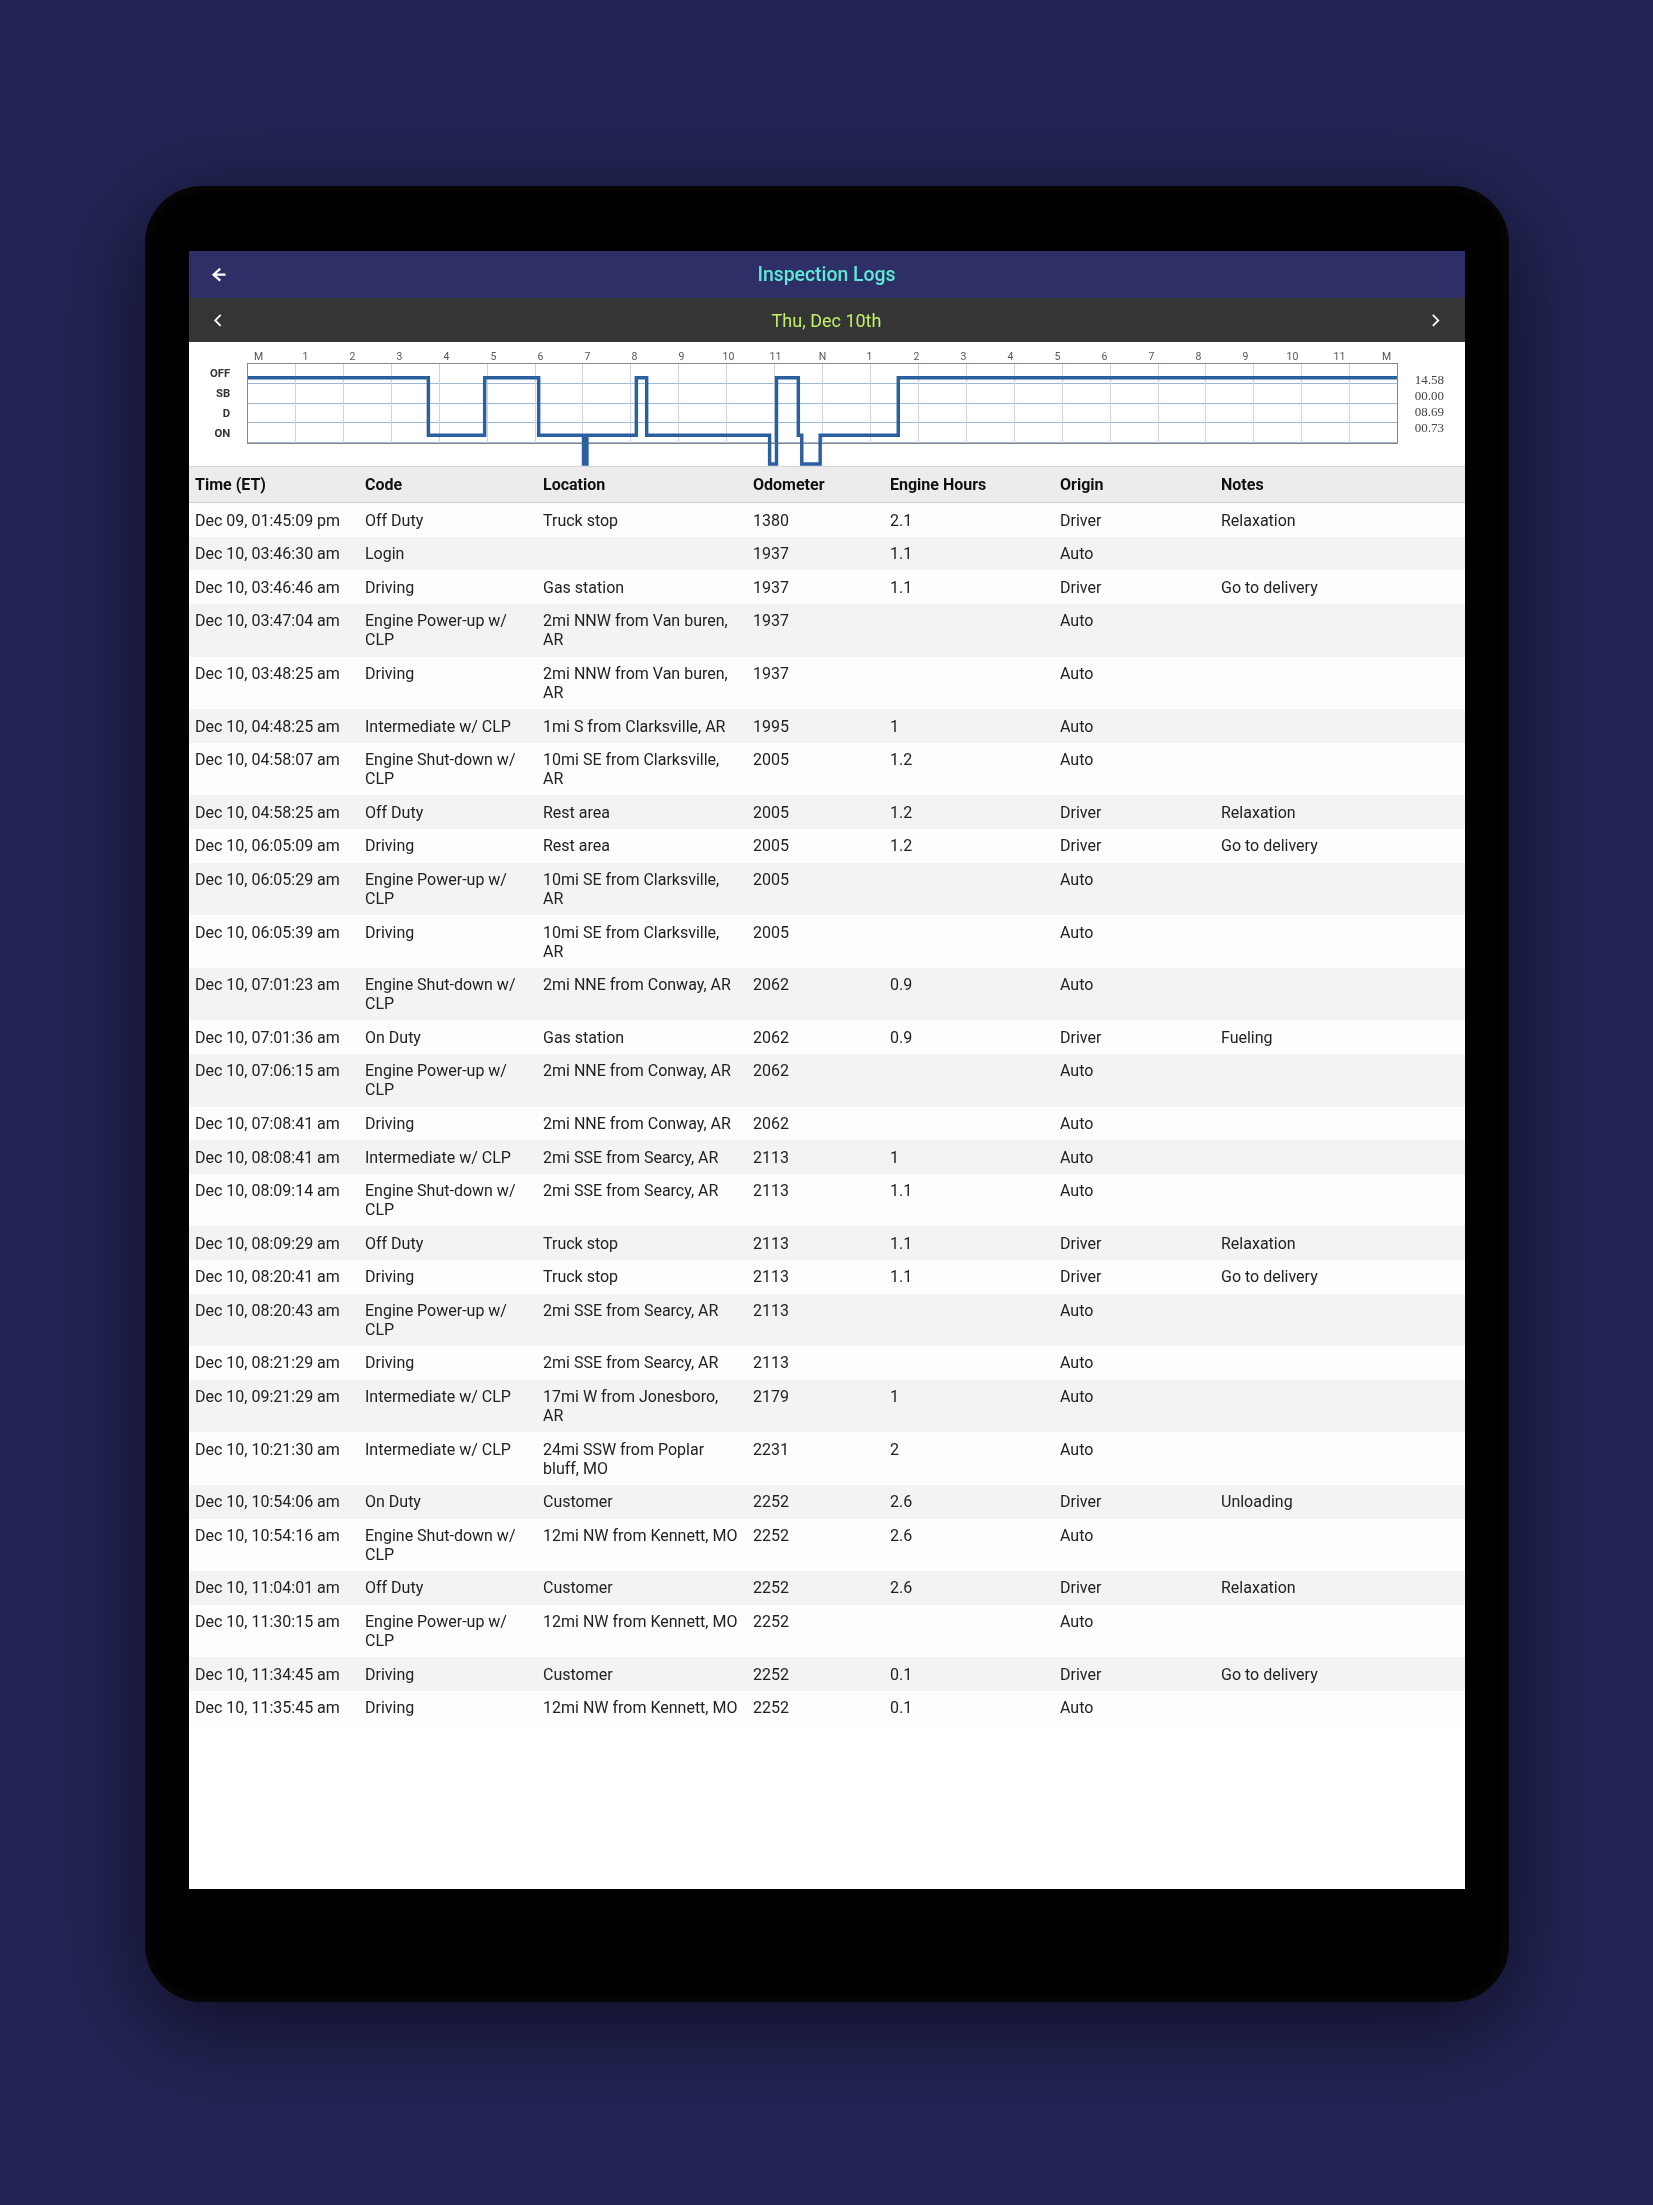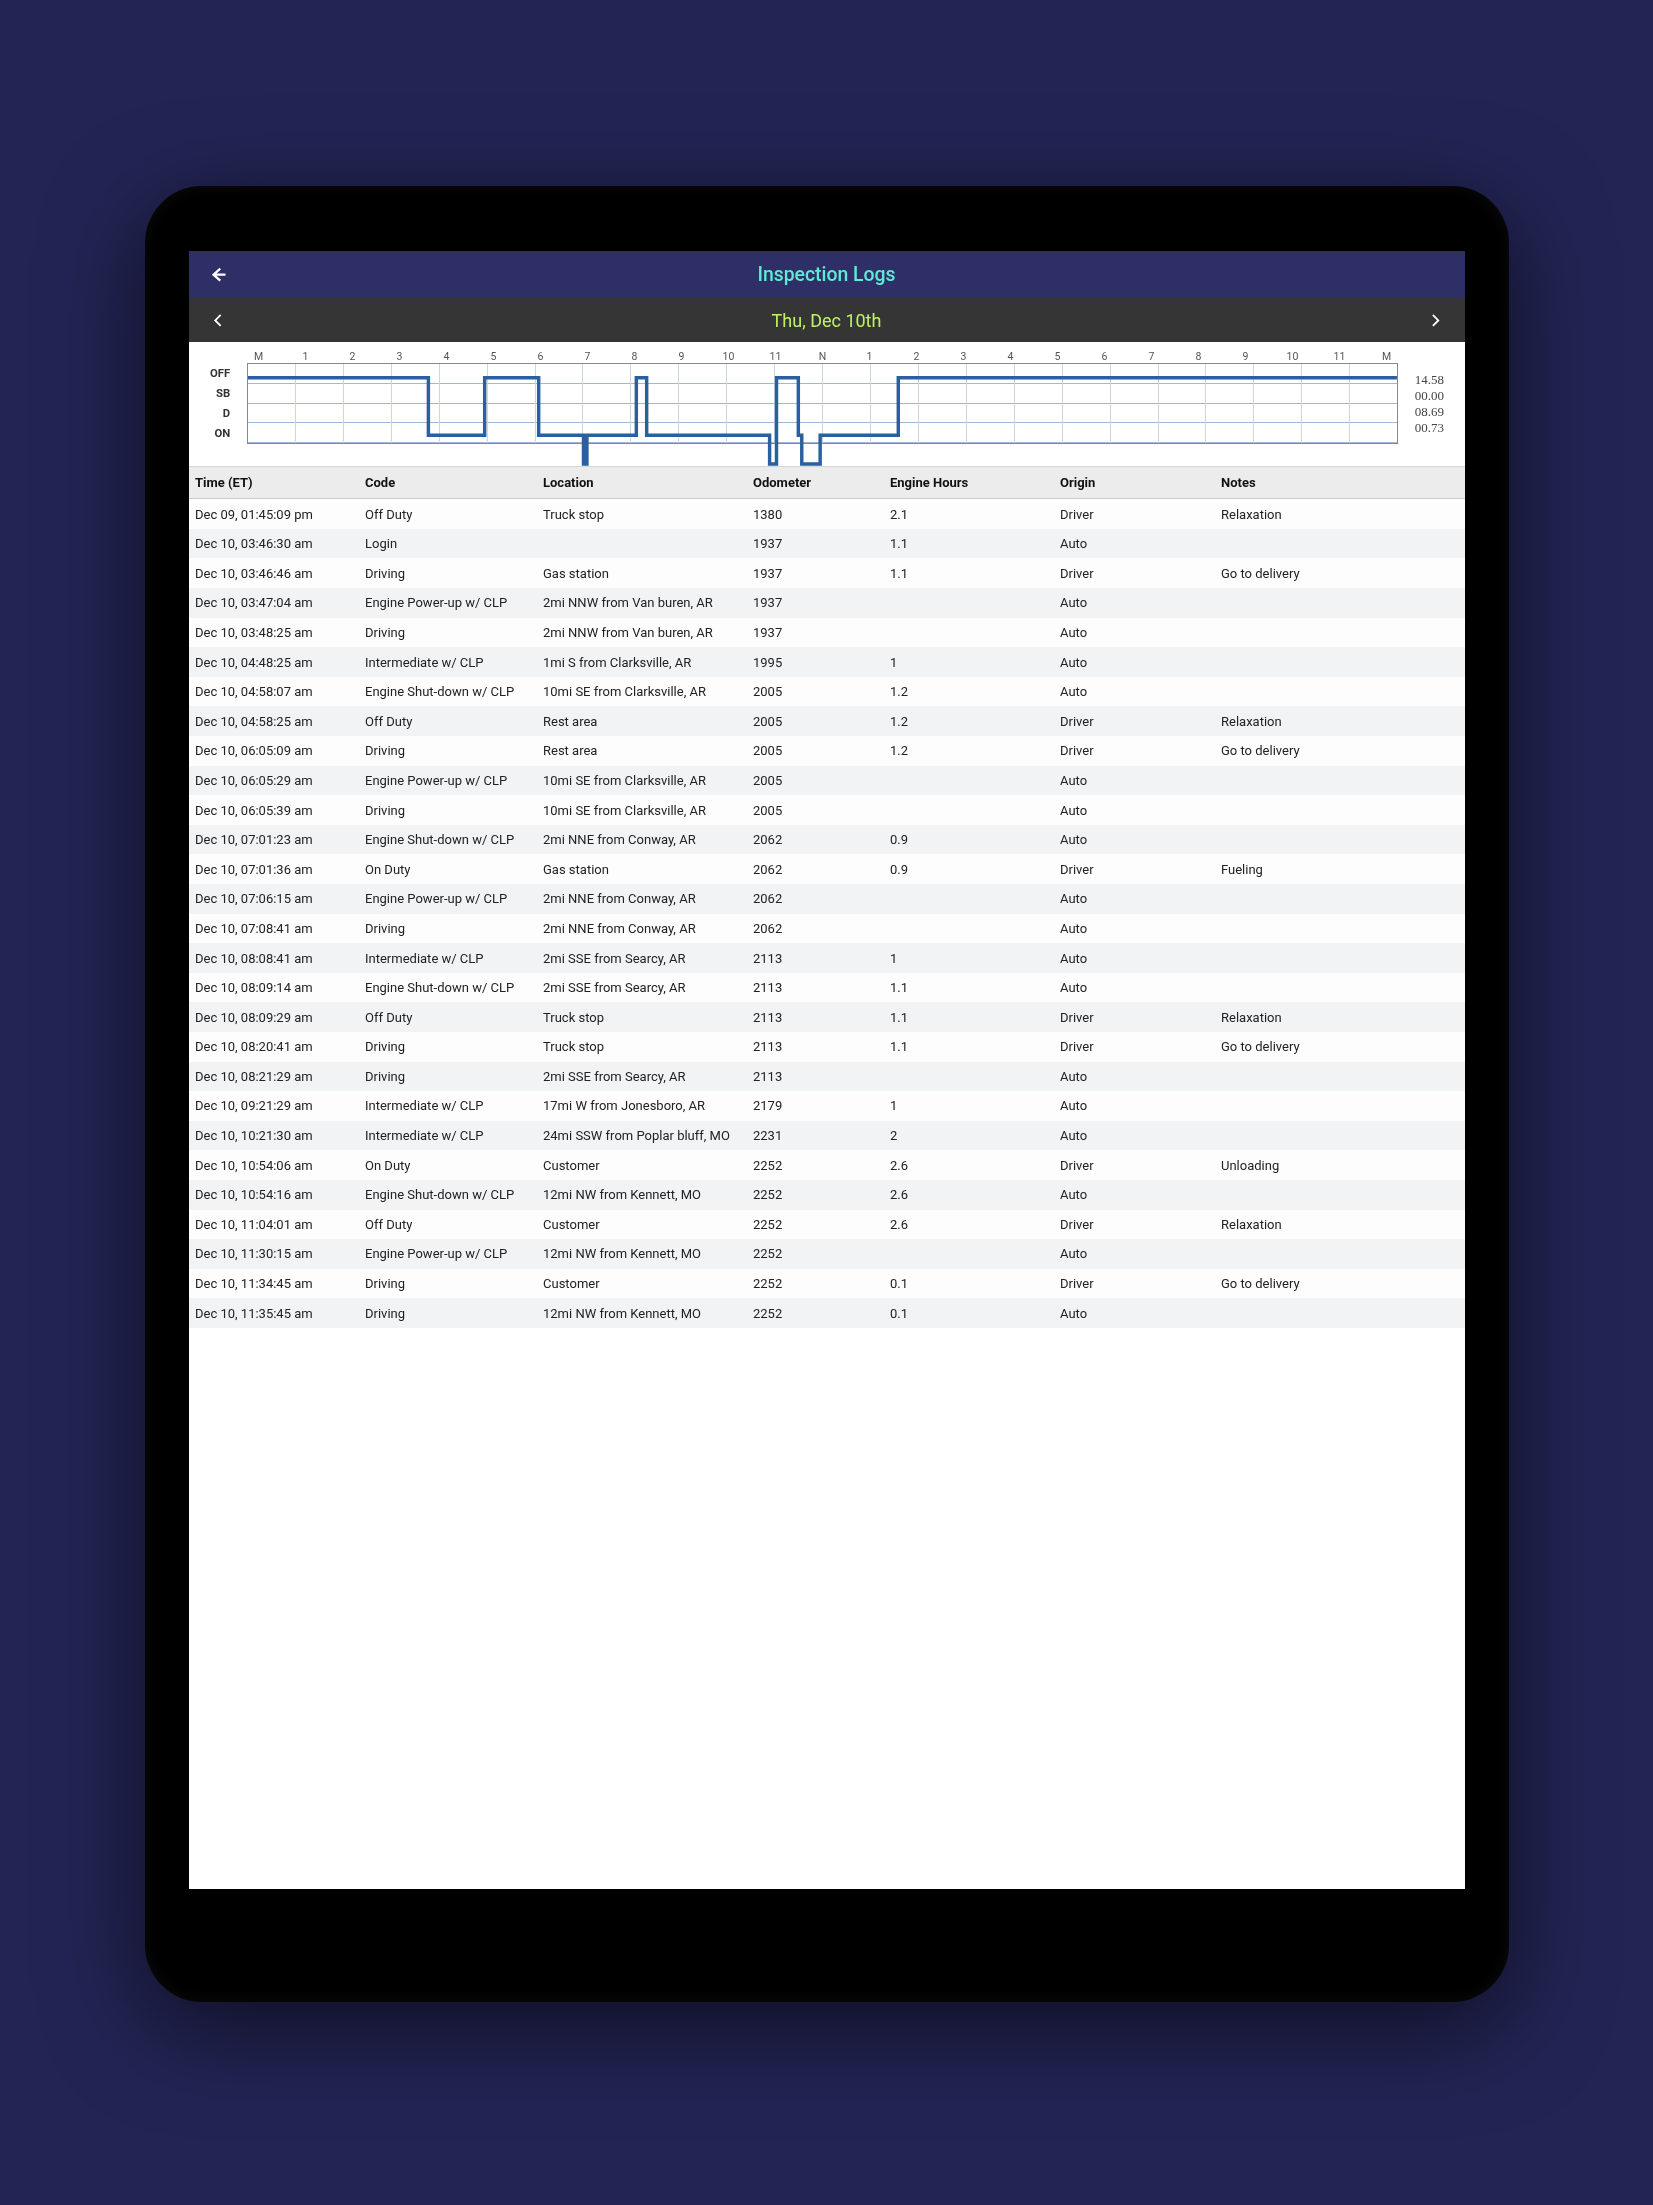--- a/index.html
+++ b/index.html
@@ -153,21 +153,21 @@
   stroke-width: 3;
 }
 
 .table-wrap {
   overflow: auto;
   height: calc(100% - 47px - 44px - 125px);
 }
 table {
   width: 100%;
   border-collapse: collapse;
-  font-size: 13px;
+  font-size: 16px;
 }
 thead th {
   background: #ececec;
   text-align: left;
   font-weight: 700;
   padding: 8px 6.5px;
   color: #111;
   border-bottom: 0.8px solid #ccc;
 }
 tbody td {
@@ -477,20 +477,29 @@
             <tr>
               <td>Dec 10, 08:20:41 am</td>
               <td>Driving</td>
               <td>Truck stop</td>
               <td>2113</td>
               <td>1.1</td>
               <td>Driver</td>
               <td>Go to delivery</td>
             </tr>
             <tr>
+              <td>Dec 10, 08:20:43 am</td>
+              <td>Engine Power-up w/ CLP</td>
+              <td>2mi SSE from Searcy, AR</td>
+              <td>2113</td>
+              <td></td>
+              <td>Auto</td>
+              <td></td>
+            </tr>
+            <tr>
               <td>Dec 10, 08:21:29 am</td>
               <td>Driving</td>
               <td>2mi SSE from Searcy, AR</td>
               <td>2113</td>
               <td></td>
               <td>Auto</td>
               <td></td>
             </tr>
             <tr>
               <td>Dec 10, 09:21:29 am</td>

